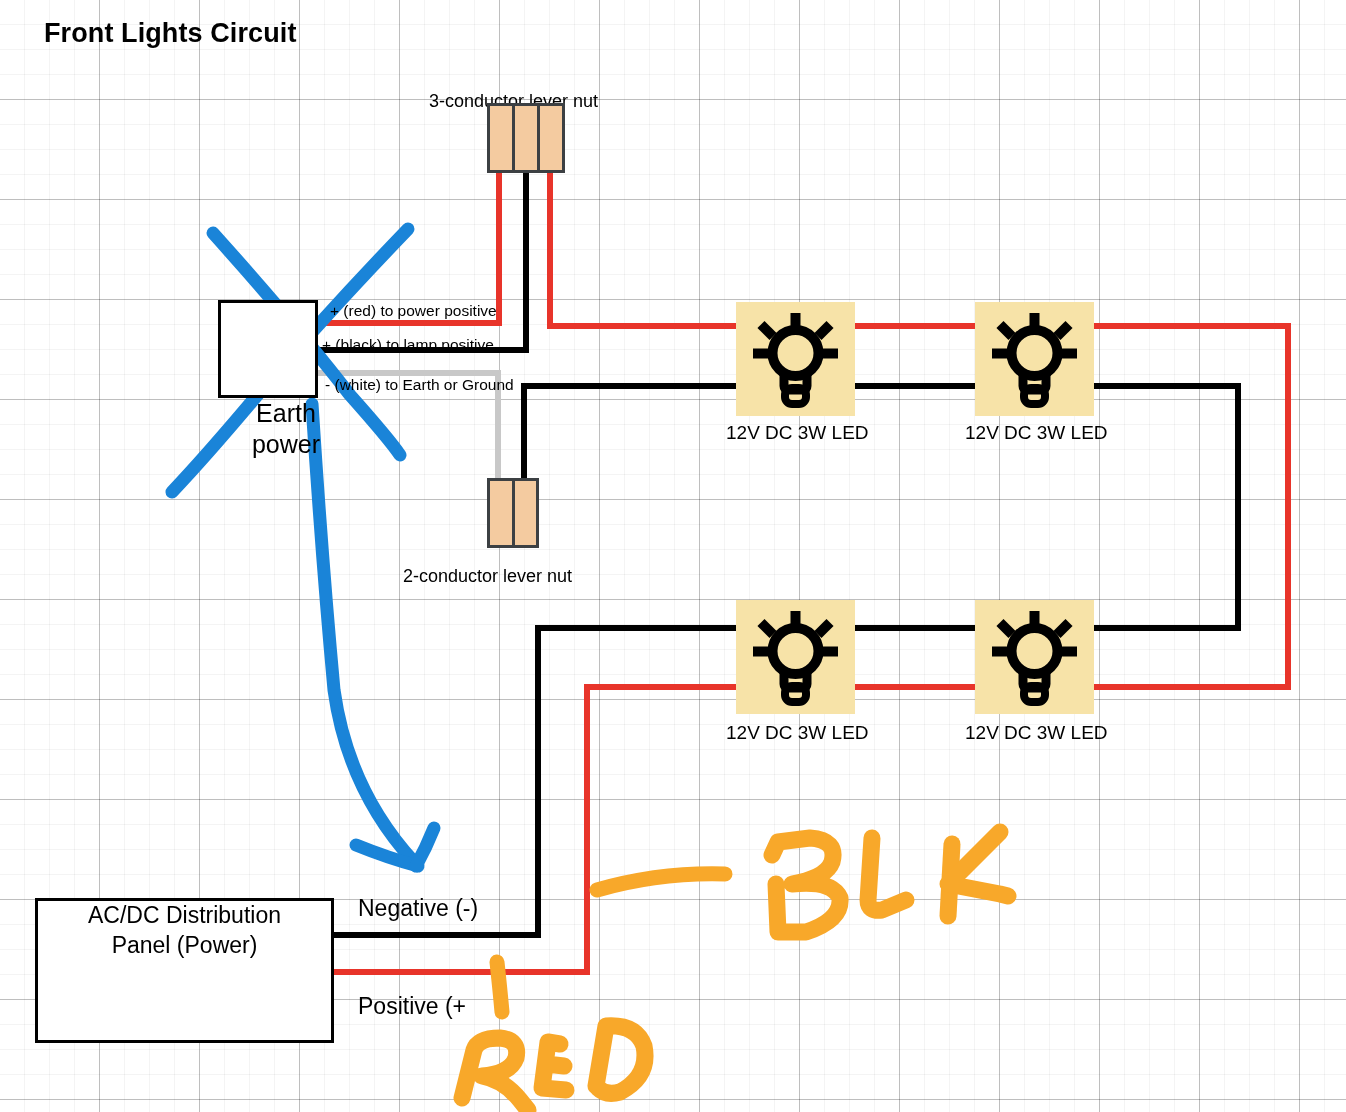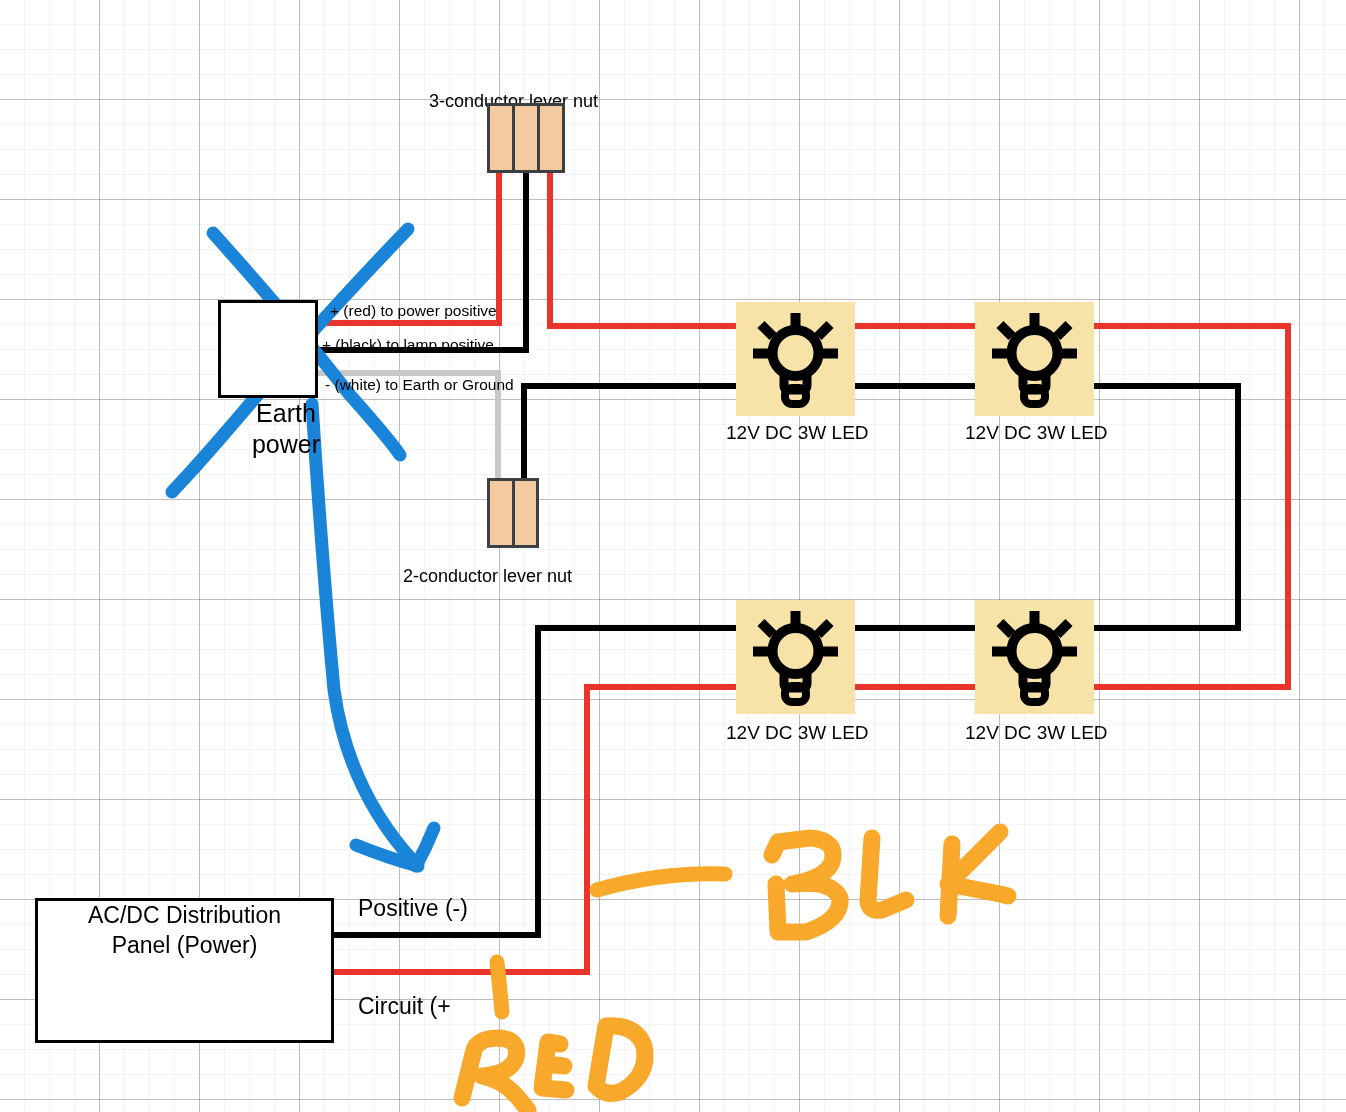--- a/index.html
+++ b/index.html
@@ -160,20 +160,21 @@
       <path d="M 1000,832 L 948,884 L 1000,894 L 1008,896"></path>
     </g>
 
     <g fill="none" stroke="#f8a82a" stroke-width="17" stroke-linecap="round" stroke-linejoin="round">
       <path d="M 462,1098 L 474,1050 Q 478,1038 500,1038 Q 520,1040 516,1058 Q 510,1074 482,1076 Q 504,1080 520,1100 L 528,1110"></path>
       <path d="M 560,1044 L 548,1042 L 542,1088 L 566,1090 M 546,1064 L 564,1066"></path>
       <path d="M 596,1086 L 606,1026 Q 636,1024 644,1046 Q 650,1076 620,1092 Q 606,1096 598,1088"></path>
     </g>
   </svg>
 
+  <div class="title">Front Lights Circuit</div>
 
   <div class="cap-label" style="left:429px; top:76px;">3-conductor lever nut</div>
   <div class="lever-nut" style="left:487px; top:103px; width:78px; height:70px;">
     <div class="slot"></div>
     <div class="slot"></div>
     <div class="slot"></div>
   </div>
 
   <div class="lever-nut" style="left:487px; top:478px; width:52px; height:70px;">
     <div class="slot"></div>
@@ -246,16 +247,16 @@
     </svg>
   </div>
   <div class="led-caption" style="left:965px; top:722px; width:140px;">12V DC 3W LED</div>
 
   <div class="panel-box">
     <div>
       <div>AC/DC Distribution</div>
       <div>Panel (Power)</div>
     </div>
   </div>
-  <div class="polarity" style="left:358px; top:895px;">Positive (-)</div>
-  <div class="polarity" style="left:358px; top:993px;">Circuit (+</div>
+  <div class="polarity" style="left:358px; top:895px;">Negative (-)</div>
+  <div class="polarity" style="left:358px; top:993px;">Positive (+</div>
 
 </div>
 
 </body></html>

